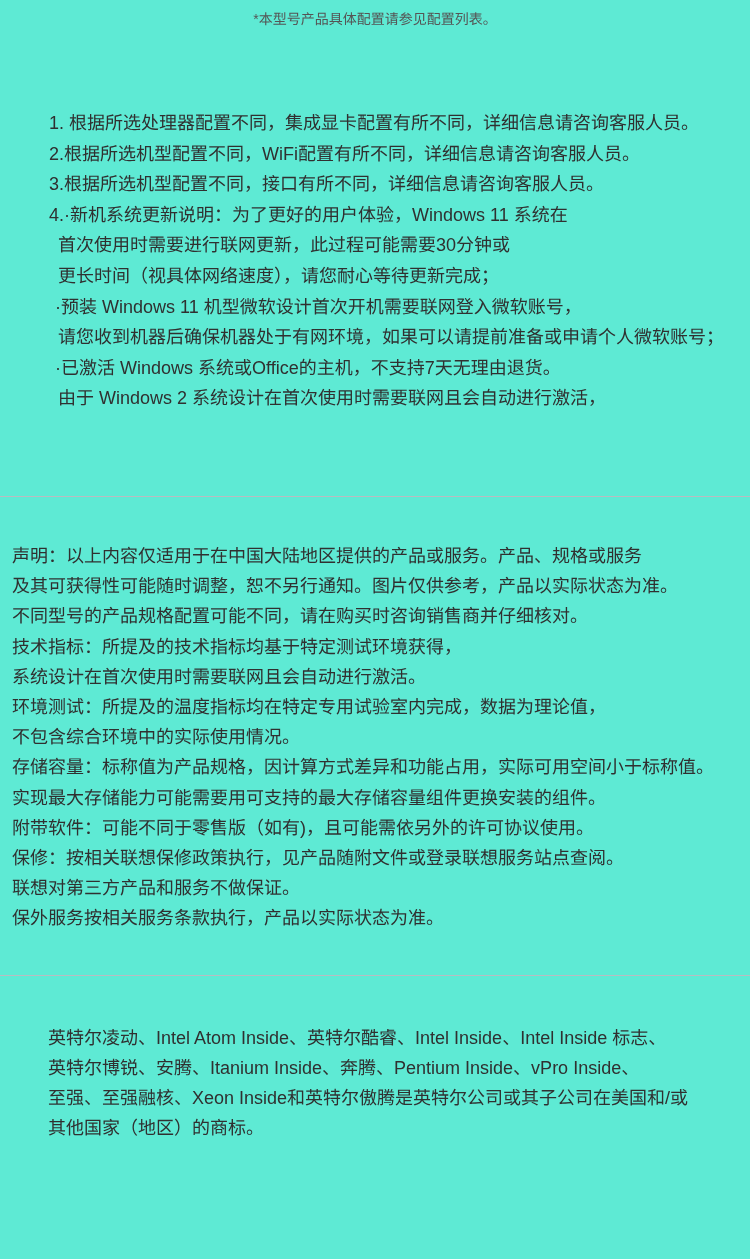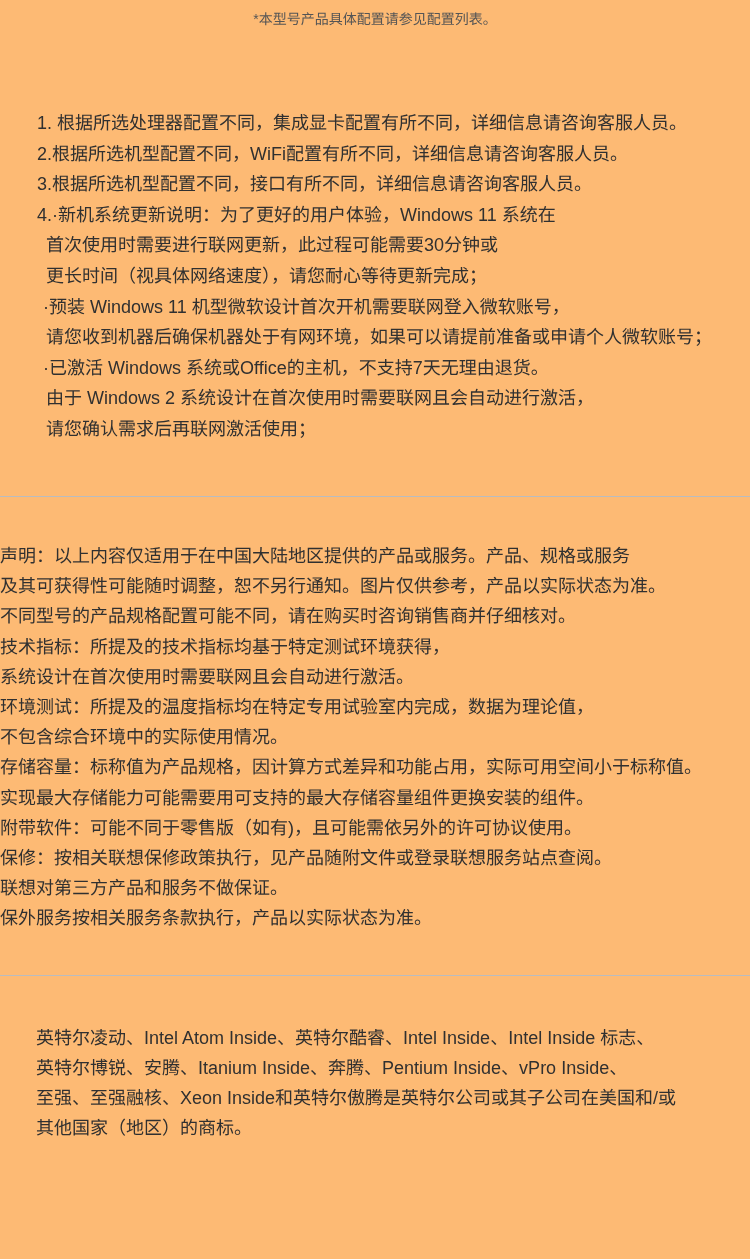--- a/index.html
+++ b/index.html
@@ -4,38 +4,38 @@
 <style>
   html, body {
     margin: 0;
     padding: 0;
     background: #f9fafb;
   }
   #page {
     position: relative;
     width: 750px;
     height: 1259px;
-    background: #fdba74;
+    background: #5eead4;
     font-family: "Liberation Sans", "DejaVu Sans", sans-serif;
     color: #303030;
     overflow: hidden;
   }
   .caption {
     position: absolute;
     top: 9px;
     left: 0;
     width: 750px;
     text-align: center;
     font-size: 14px;
     line-height: 20px;
     color: #555555;
   }
   .text-section {
     position: absolute;
-    left: 0;
+    left: 12px;
     right: 0;
     font-size: 18px;
     white-space: nowrap;
   }
   .notes-section {
     top: 108px;
     padding-left: 37px;
     line-height: 30.6px;
   }
   .disclaimer-section {
@@ -71,21 +71,20 @@
     <div class="line">1. 根据所选处理器配置不同，集成显卡配置有所不同，详细信息请咨询客服人员。</div>
     <div class="line">2.根据所选机型配置不同，WiFi配置有所不同，详细信息请咨询客服人员。</div>
     <div class="line">3.根据所选机型配置不同，接口有所不同，详细信息请咨询客服人员。</div>
     <div class="line">4.·新机系统更新说明：为了更好的用户体验，Windows 11 系统在</div>
     <div class="line sub">首次使用时需要进行联网更新，此过程可能需要30分钟或</div>
     <div class="line sub">更长时间（视具体网络速度），请您耐心等待更新完成；</div>
     <div class="line dot">·预装 Windows 11 机型微软设计首次开机需要联网登入微软账号，</div>
     <div class="line sub">请您收到机器后确保机器处于有网环境，如果可以请提前准备或申请个人微软账号；</div>
     <div class="line dot">·已激活 Windows 系统或Office的主机，不支持7天无理由退货。</div>
     <div class="line sub">由于 Windows 2 系统设计在首次使用时需要联网且会自动进行激活，</div>
-    <div class="line sub">请您确认需求后再联网激活使用；</div>
   </div>
 
   <div class="divider divider-1"></div>
 
   <div class="text-section disclaimer-section">
     <div class="line">声明：以上内容仅适用于在中国大陆地区提供的产品或服务。产品、规格或服务</div>
     <div class="line">及其可获得性可能随时调整，恕不另行通知。图片仅供参考，产品以实际状态为准。</div>
     <div class="line">不同型号的产品规格配置可能不同，请在购买时咨询销售商并仔细核对。</div>
     <div class="line">技术指标：所提及的技术指标均基于特定测试环境获得，</div>
     <div class="line">系统设计在首次使用时需要联网且会自动进行激活。</div>

